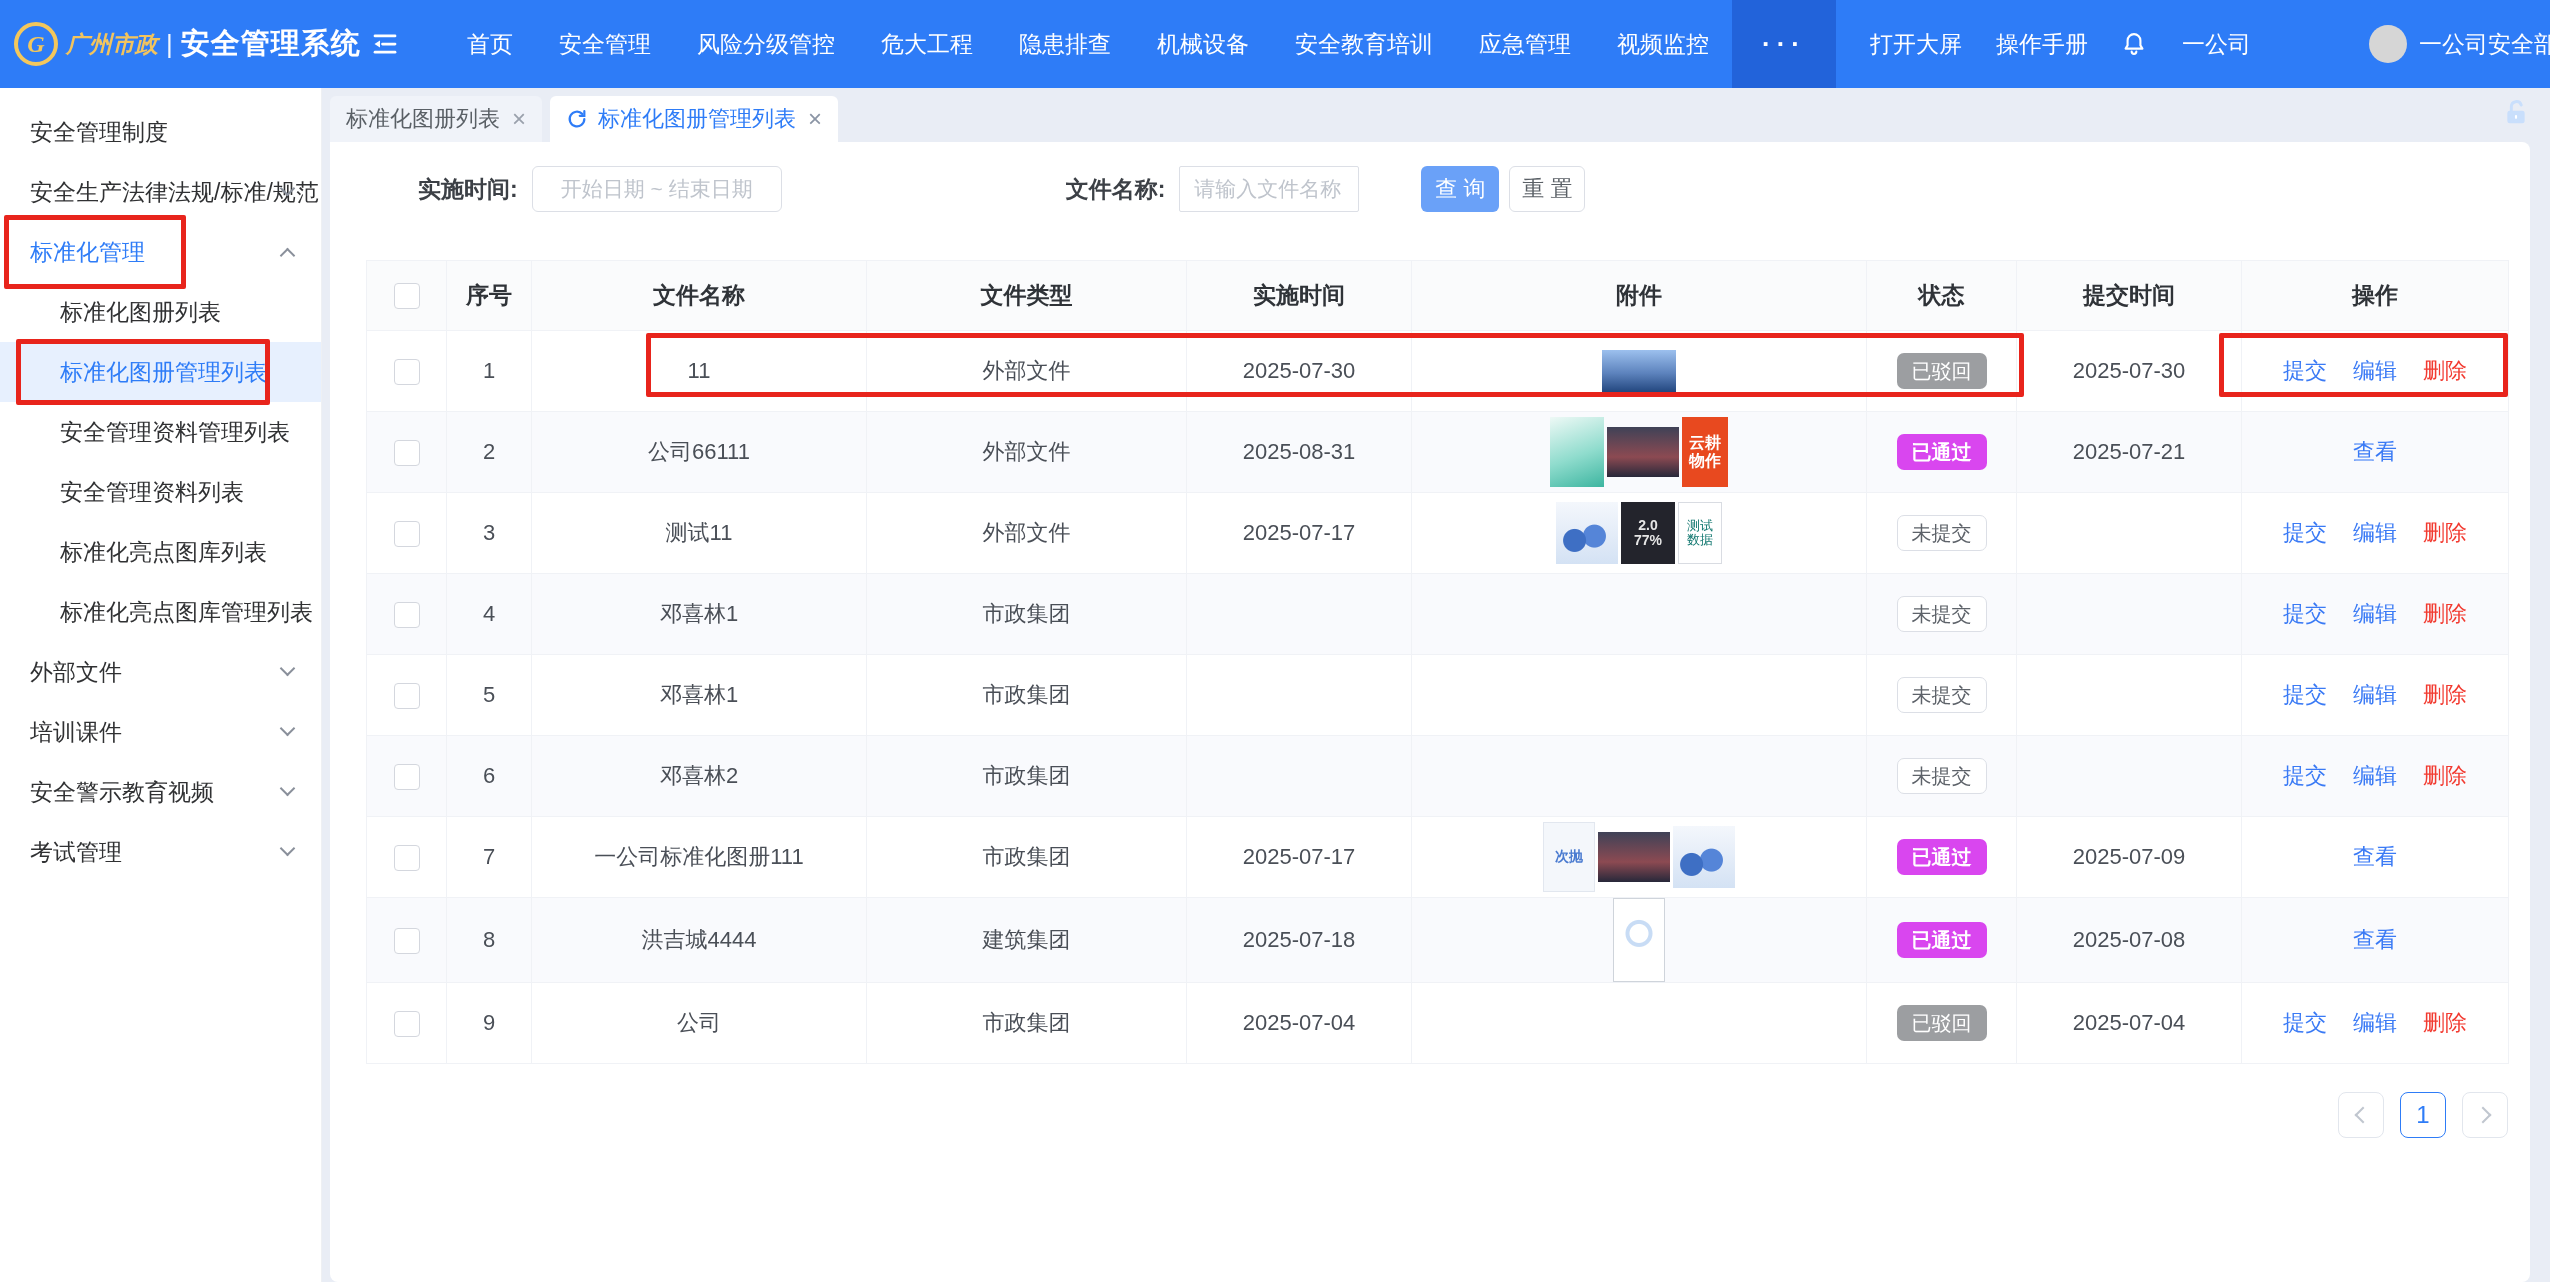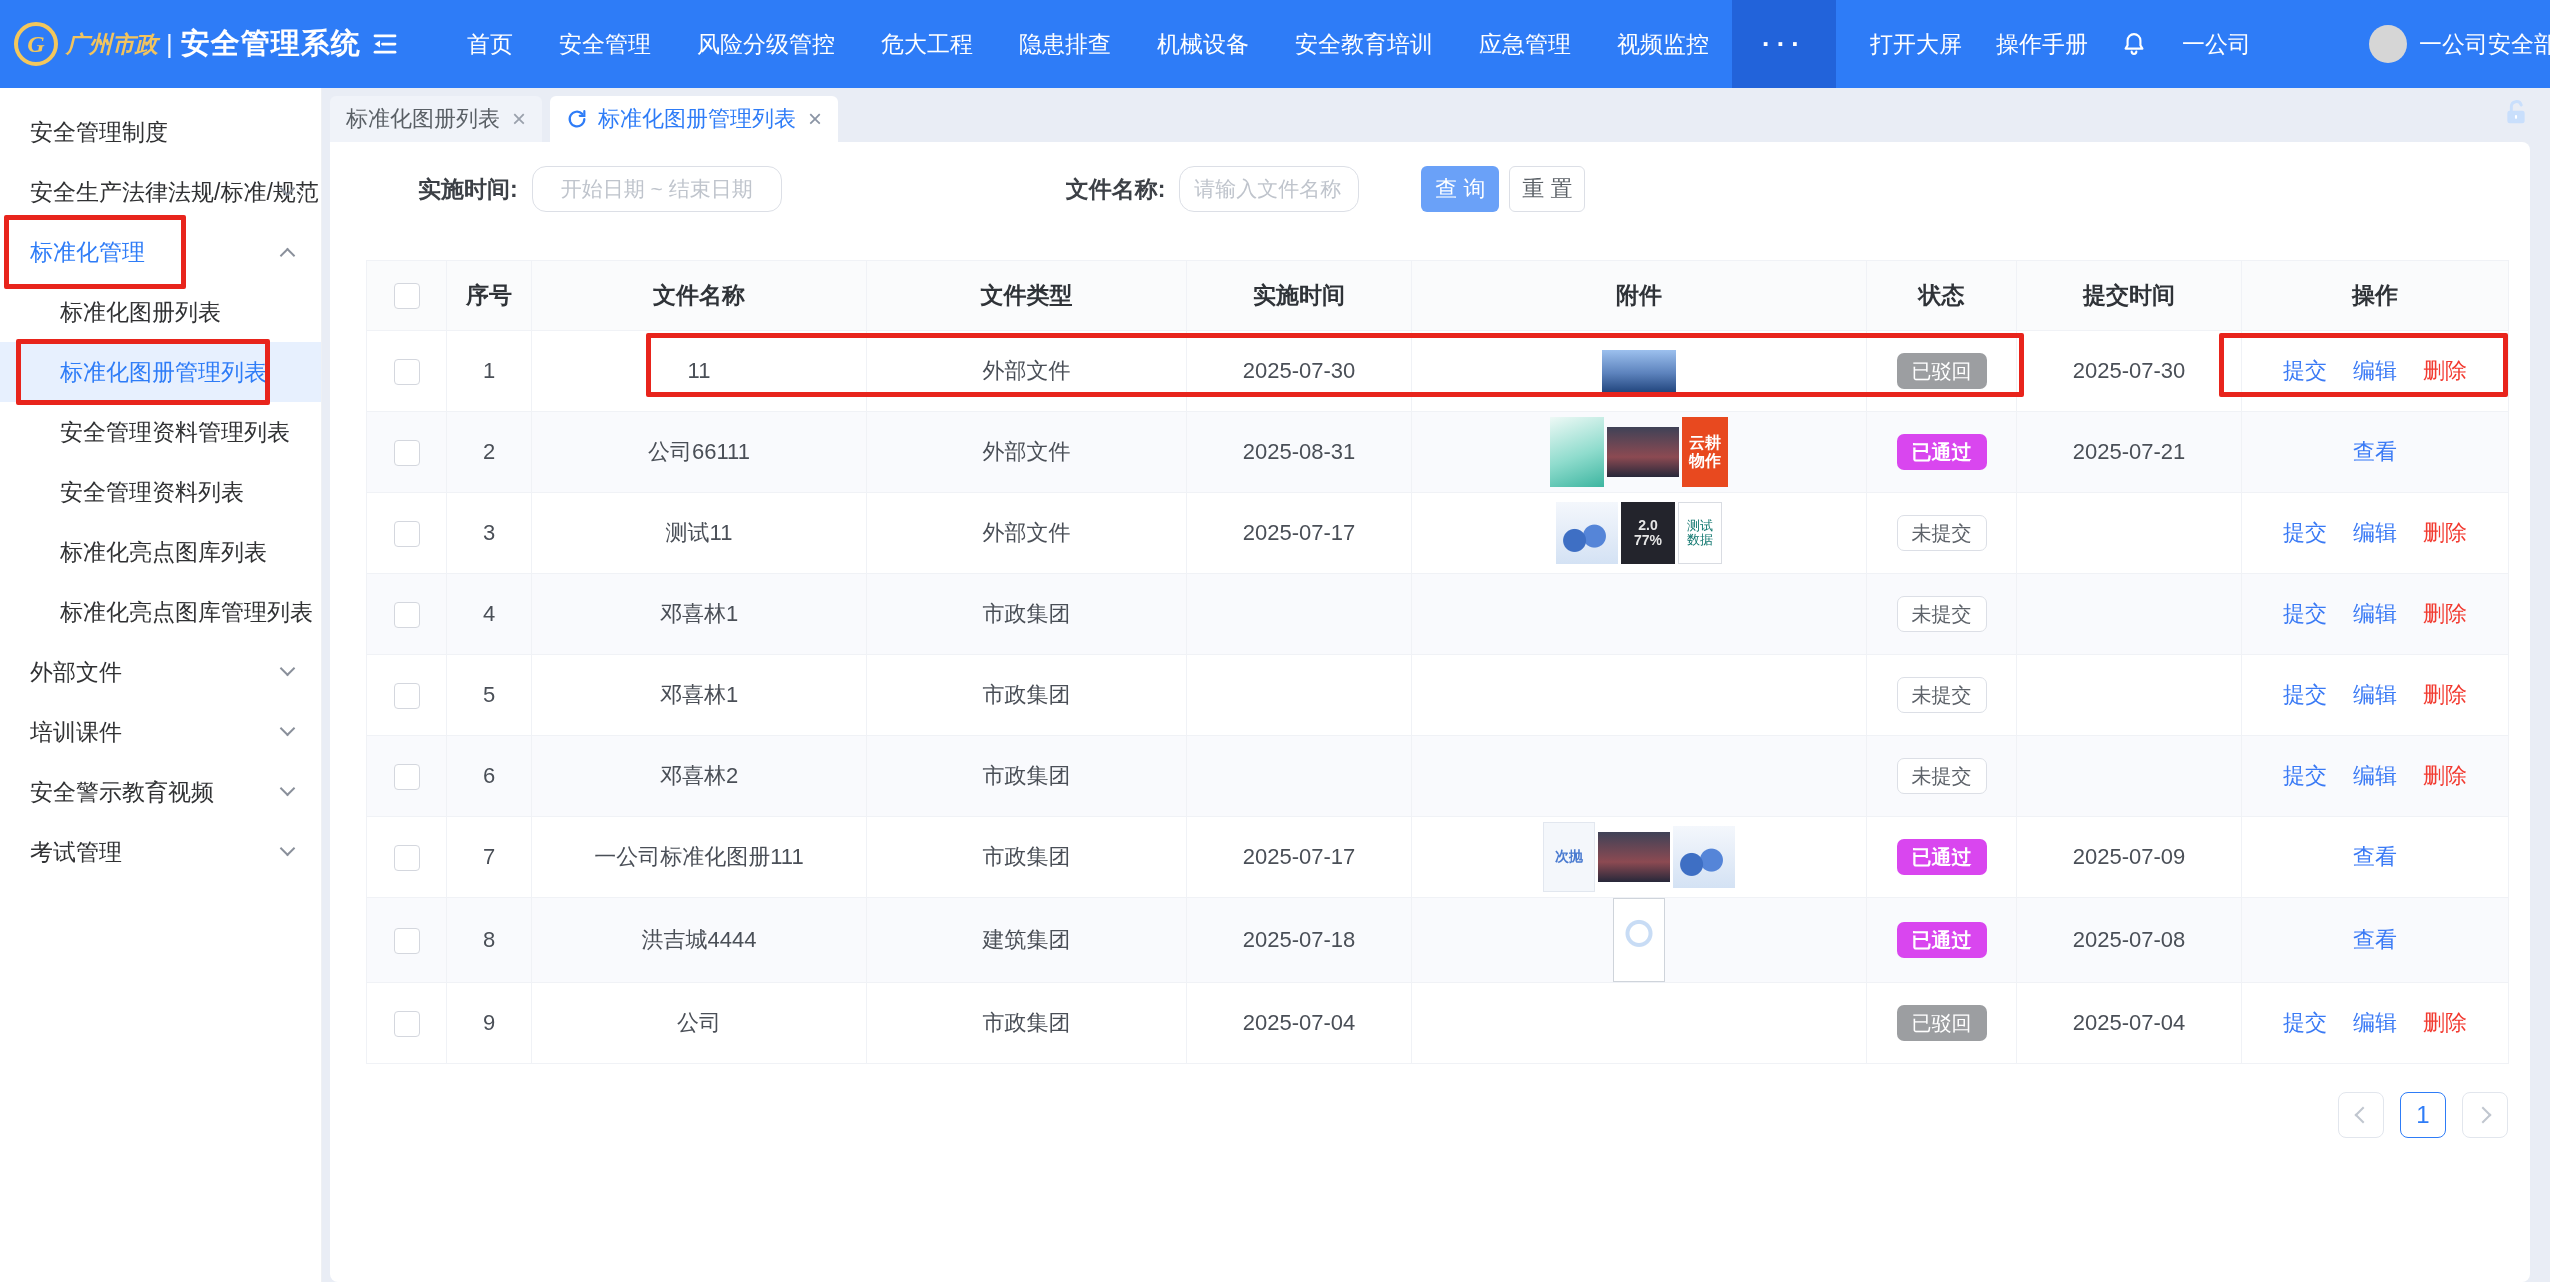--- a/index.html
+++ b/index.html
@@ -49,24 +49,24 @@
   .tab .refresh { display:flex; align-items:center; margin-right: 10px; color:#2e7cf7; }
   .lock-btn { position: absolute; right: 18px; top: 8px; cursor: pointer; }
 
   
   .card { background: #fff; border-radius: 0 8px 8px 8px; margin: 0 20px 0 8px; flex: 1; padding: 18px 20px 0 36px; min-height: 0; }
 
   
   .filters { display: flex; align-items: center; height: 46px; margin: 6px 0 48px 0; }
   .flabel { font-size: 23px; color: #3c4046; font-weight: bold; }
   .flabel-impl { margin-left: 52px; }
-  .date-range { width: 250px; height: 46px; border: 1px solid #dcdfe6; border-radius: 14px; margin-left: 14px;
+  .date-range { width: 250px; height: 46px; border: 1px solid #dcdfe6; border-radius: 6px; margin-left: 14px;
     display: flex; align-items: center; justify-content: center; color: #bfc4cc; font-size: 21px; gap: 10px; background:#fff; cursor:text; white-space: nowrap; overflow:hidden;}
   .flabel-name { margin-left: 284px; }
-  .name-input { width: 180px; height: 46px; border: 1px solid #dcdfe6; border-radius: 15px; margin-left: 14px; padding: 0 14px; font-size: 21px; color:#333; outline: none; font-family: inherit;}
+  .name-input { width: 180px; height: 46px; border: 1px solid #dcdfe6; border-radius: 2px; margin-left: 14px; padding: 0 14px; font-size: 21px; color:#333; outline: none; font-family: inherit;}
   .name-input::placeholder { color: #bfc4cc; }
   .btn { height: 46px; border-radius: 6px; font-size: 22px; cursor: pointer; font-family: inherit; }
   .btn-primary { background: #6aa1f8; color: #fff; border: none; width: 78px; margin-left: 62px; }
   .btn-plain { background: #fff; color: #5a6066; border: 1px solid #dcdfe6; width: 76px; margin-left: 10px; }
 
   
   .table-wrap { position: relative; width: fit-content; }
   table { border-collapse: collapse; table-layout: fixed; }
   th, td { border: 1px solid #f0f2f6; text-align: center; vertical-align: middle; }
   thead th { height: 70px; background: #fafbfc; font-size: 23px; font-weight: bold; color: #2f3338; }

